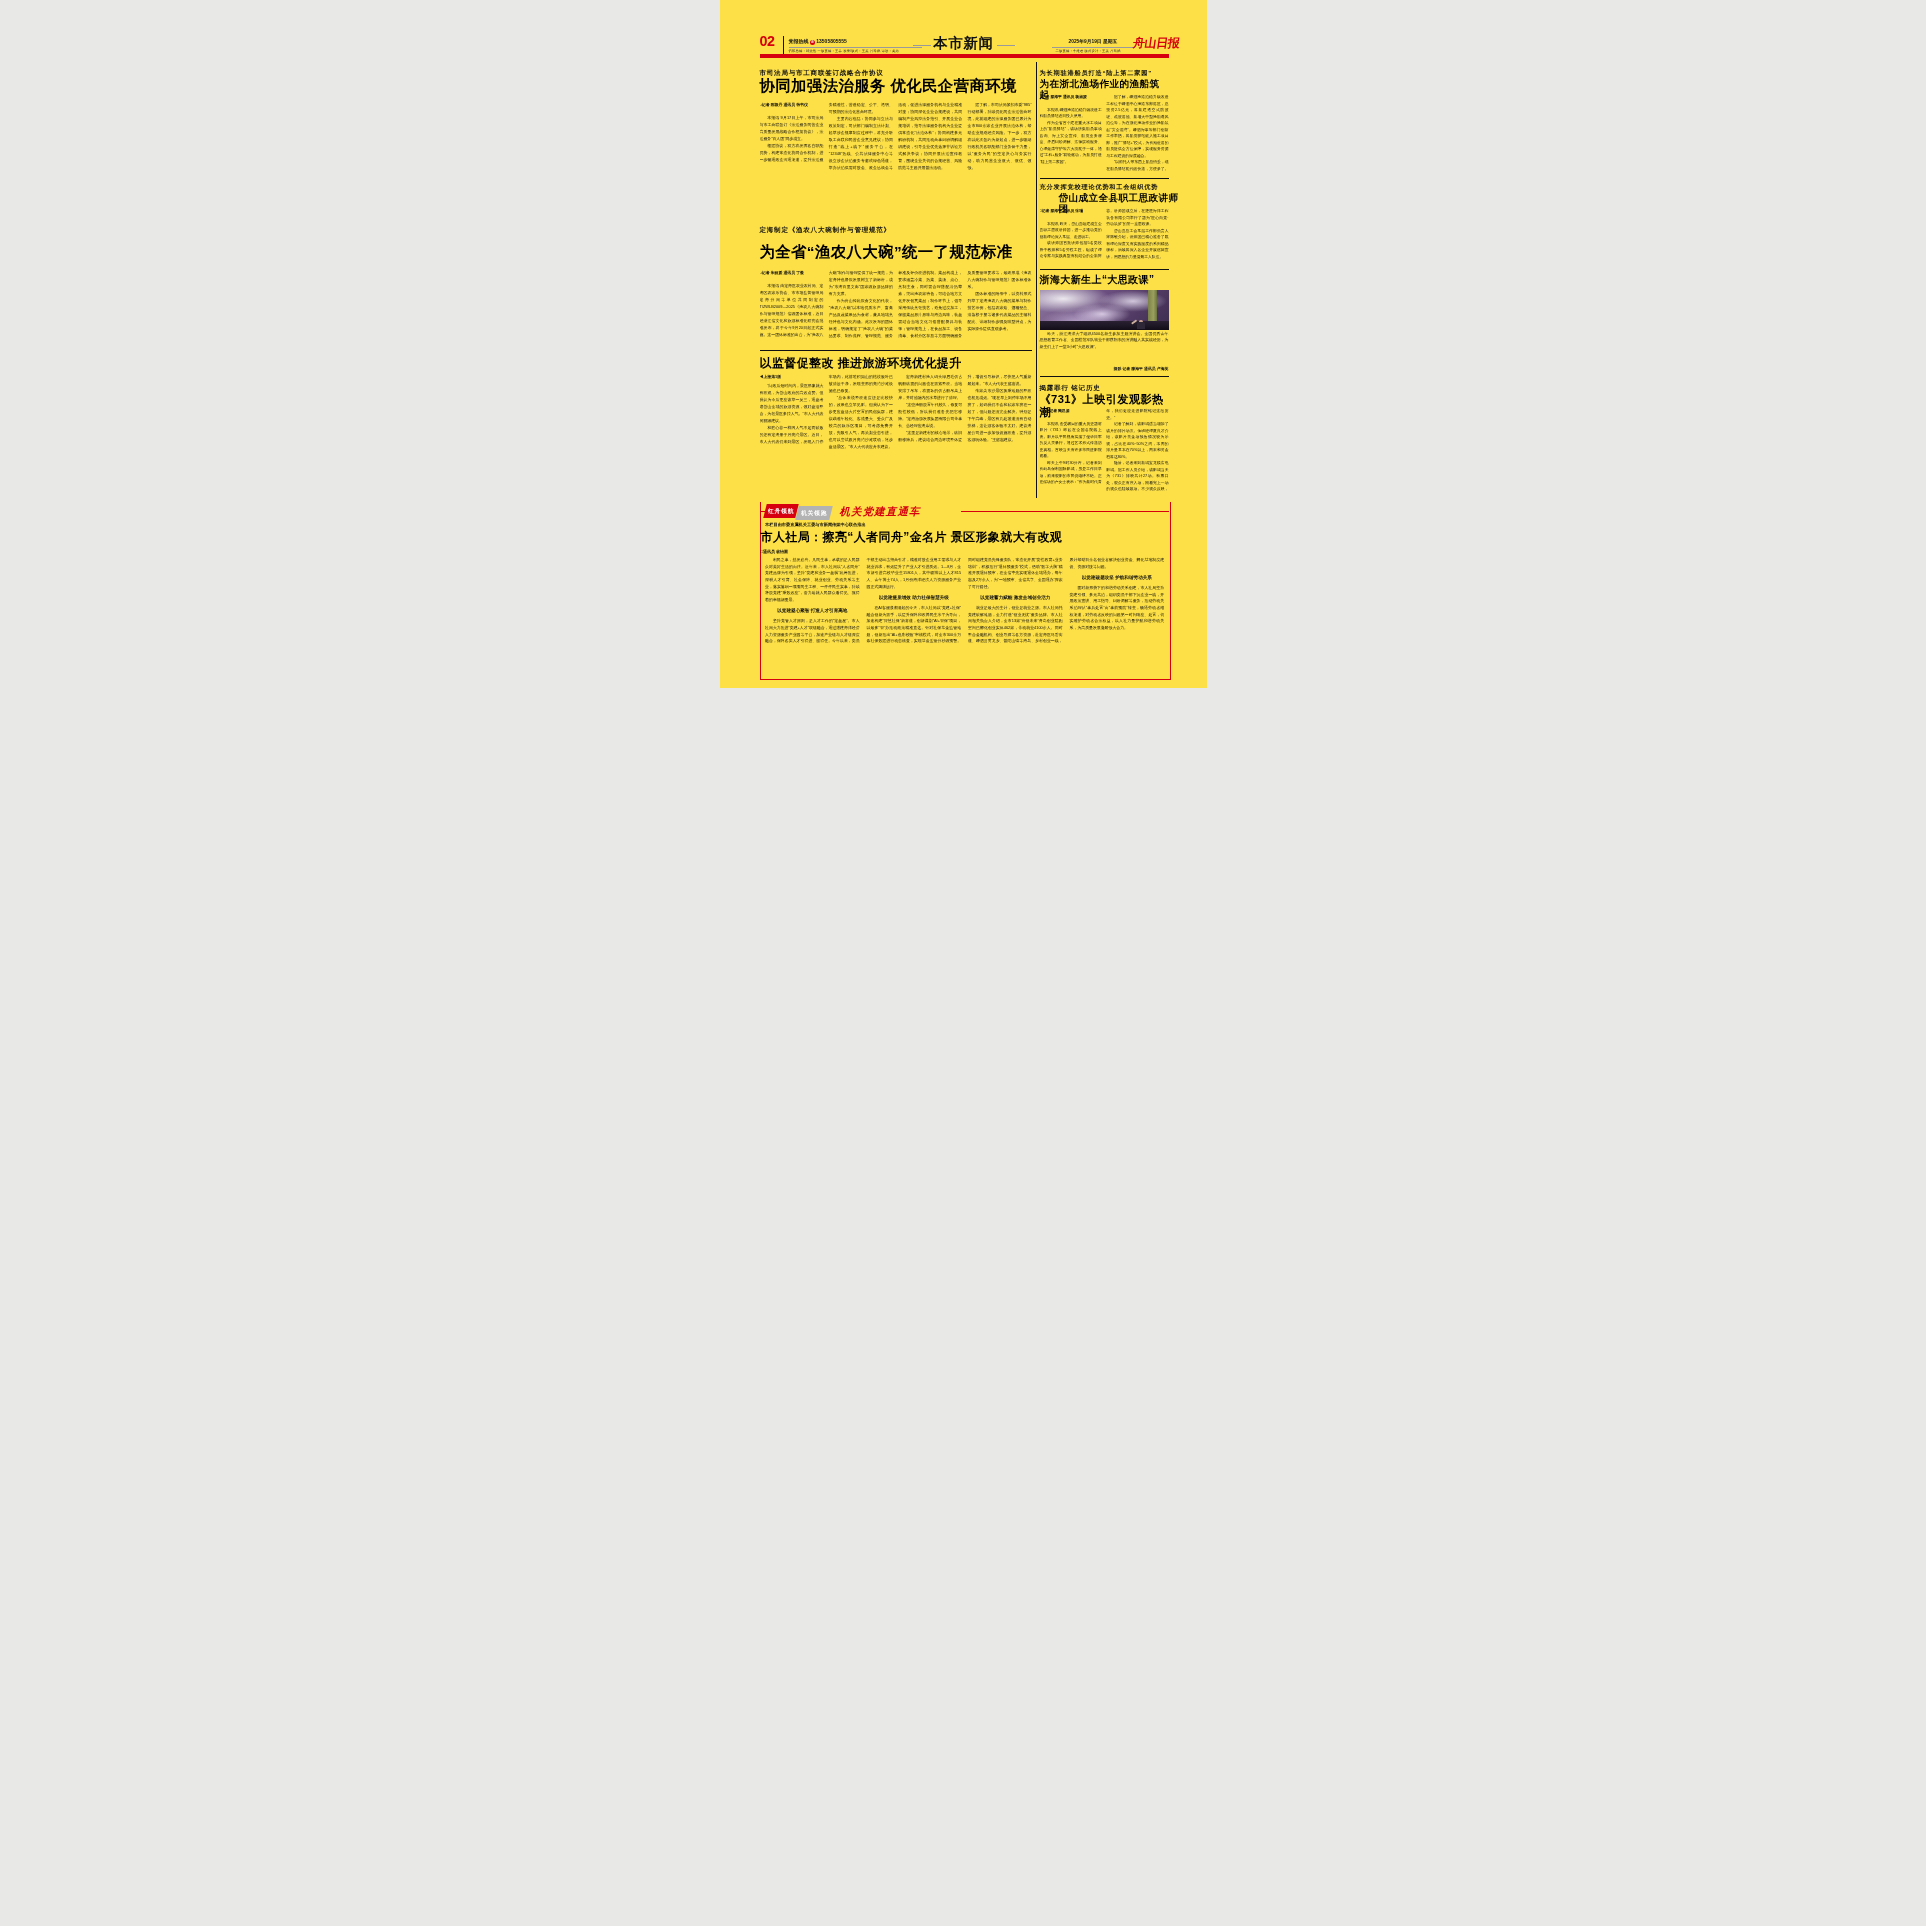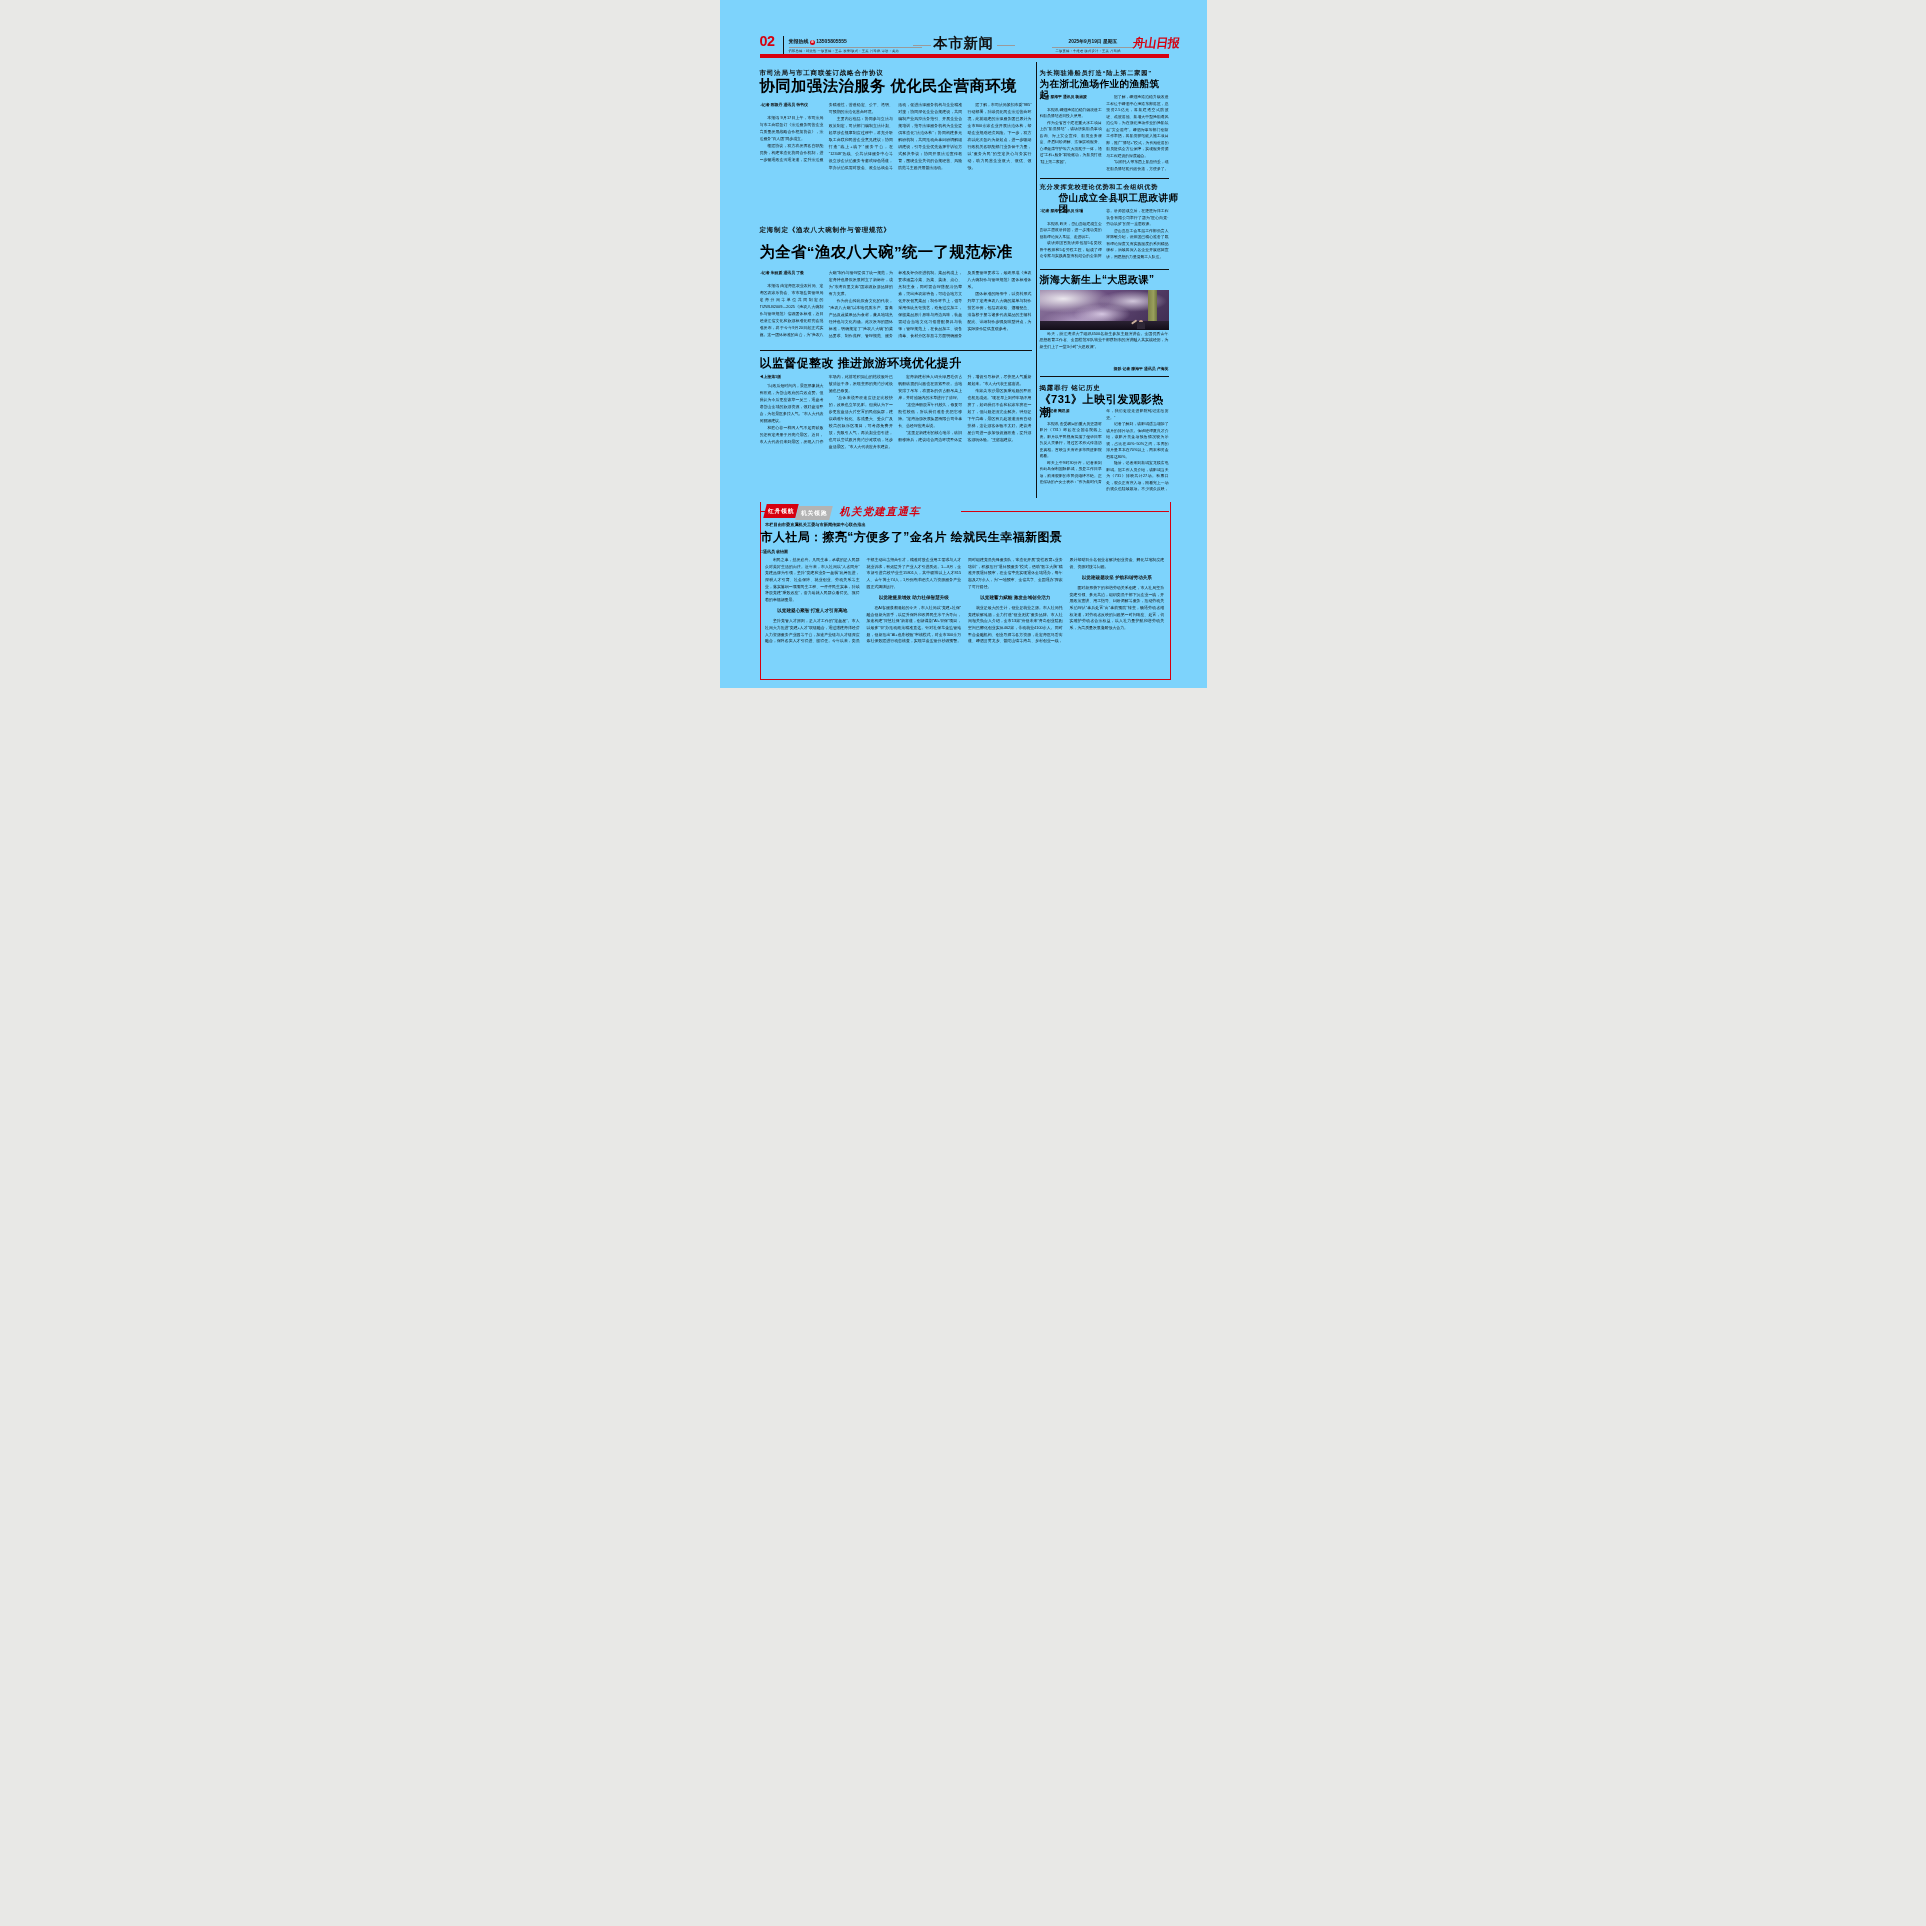--- a/index.html
+++ b/index.html
@@ -1,16 +1,16 @@
 <!DOCTYPE html>
 <html lang="zh" style="font-size:6.2px"><head>
 <meta charset="utf-8">
 <style>
   html,body{margin:0;padding:0;background:#e8e8e6;}
-  #page{position:relative;width:487px;height:688px;margin:0 auto;background:#7dd3fc;
+  #page{position:relative;width:487px;height:688px;margin:0 auto;background:#fde047;
         font-family:"Liberation Sans",sans-serif;color:#111;overflow:hidden;}
   .abs{position:absolute;}
   .ctr{}
   .hl{font-weight:bold;color:#000;letter-spacing:0.4px;line-height:1.15;}
   .kicker{font-weight:bold;letter-spacing:0.8px;}
   .bodycols{text-align:justify;overflow:hidden;column-fill:balance;}
   .bodycols p{margin:0;text-indent:2em;}
   .bodycols p.byline{text-indent:0;font-weight:bold;margin-bottom:6.2px;}
   .bodycols p.cont{text-indent:0;font-weight:bold;margin-bottom:2.3px;}
   .bodycols p.subhead{text-indent:0;text-align:center;font-weight:bold;font-size:4.6px;
@@ -157,21 +157,21 @@
       <span>红舟领航</span>
     </div>
     <div class="abs para" style="left:36px;top:3.9px;width:34px;height:14px;background:#b3b3b3;">
       <span>机关领跑</span>
     </div>
     <div class="abs redtxt" style="left:79px;top:3.1px;font-size:10.4px;font-weight:bold;letter-spacing:1.2px;font-style:italic;">机关党建直通车</div>
     <div class="abs" style="left:200px;top:8.9px;width:208px;height:1.2px;background:#d6000f;"></div>
 
     <div class="abs" style="left:4.6px;top:20px;font-size:4.2px;font-weight:bold;">本栏目由市委直属机关工委与市新闻传媒中心联合推出</div>
 
-    <div class="abs ctr hl" style="left:0;top:29px;width:409px;font-size:12px;">市人社局：擦亮“方便多了”金名片  绘就民生幸福新图景</div>
+    <div class="abs ctr hl" style="left:0;top:29px;width:409px;font-size:12px;">市人社局：擦亮“人者同舟”金名片  景区形象就大有改观</div>
     <div class="abs ctr" style="left:0;top:47px;width:409px;font-size:4px;font-weight:bold;">□通讯员 翁怡圆</div>
 
     <div class="abs bodycols" style="left:4.6px;top:55px;width:399px;height:118px;column-count:4;column-gap:7px;font-size:3.9px;line-height:1.7;">
       <p>利民之事，丝发必兴。凡民生事，承载的是人民群众对美好生活的向往。近年来，市人社局以“人者同舟”党建品牌为引领，坚持“党建和业务一盘棋”统筹推进，深耕人才引育、社会保障、就业创业、劳动关系等主业，落实落细一项项民生工程、一件件民生实事，持续释放党建“乘数效应”，奋力绘就人民群众看得见、摸得着的幸福新图景。</p>
         <p class="subhead">以党建凝心聚智  打造人才引育高地</p>
         <p>坚持党管人才原则，是人才工作的“定盘星”。市人社局大力推进“党建+人才”双链融合，通过搭建海洋经济人力资源服务产业园等平台，加速产业链与人才链深度融合，保障各类人才引得进、留得住。今年以来，党员干部主动出击招商引才，精准对接企业用工需求与人才就业诉求，有效提升了产业人才引进质效。1—8月，全市新引进高校毕业生15801人，其中硕博以上人才815人、青年博士74人，1月份海洋经济人力资源服务产业园正式揭牌运行。</p>
         <p class="subhead">以党建提质增效  助力社保智慧升级</p>
         <p>在AI客服浪潮涌起的今天，市人社局以“党建+社保”融合创新为抓手，以提升保障和改善民生水平为导向，加速构建“智慧社保”新赛道，创新谋划“AI+智保”项目，以最多“智”办推动政策精准直达。针对社保基金监管难题，创新推出“AI+色彩校验”审核模式，对全市300余万条社保数据进行动态核查，实现基金监管分秒级预警。同时组建党员先锋服务队，常态化开展“党性教育+业务培训”，积极推行“退休预服务”模式，借助“数字大脑”精准开展退休预审，在全省率先实现退休全域通办，每年惠及2万余人，为“一地预审、全省共享、全国通办”探索了可行路径。</p>
         <p class="subhead">以党建蓄力赋能  激发全域创业活力</p>
         <p>就业是最大的生计，创业是就业之源。市人社局托党建破解难题，全力打造“创业无忧”服务品牌。市人社局相关负责人介绍，全市13家“舟创未来”海岛创业陪跑空间已孵化创业实体462家，带动就业4100余人。同时整合金融机构、创业导师等各方资源，赴定海区马岙街道、嵊泗县黄龙乡、普陀山镇等海岛、乡村创业一线，累计帮助百余名创业者解决创业资金、孵化基地制度建设、资源对接等问题。</p>

